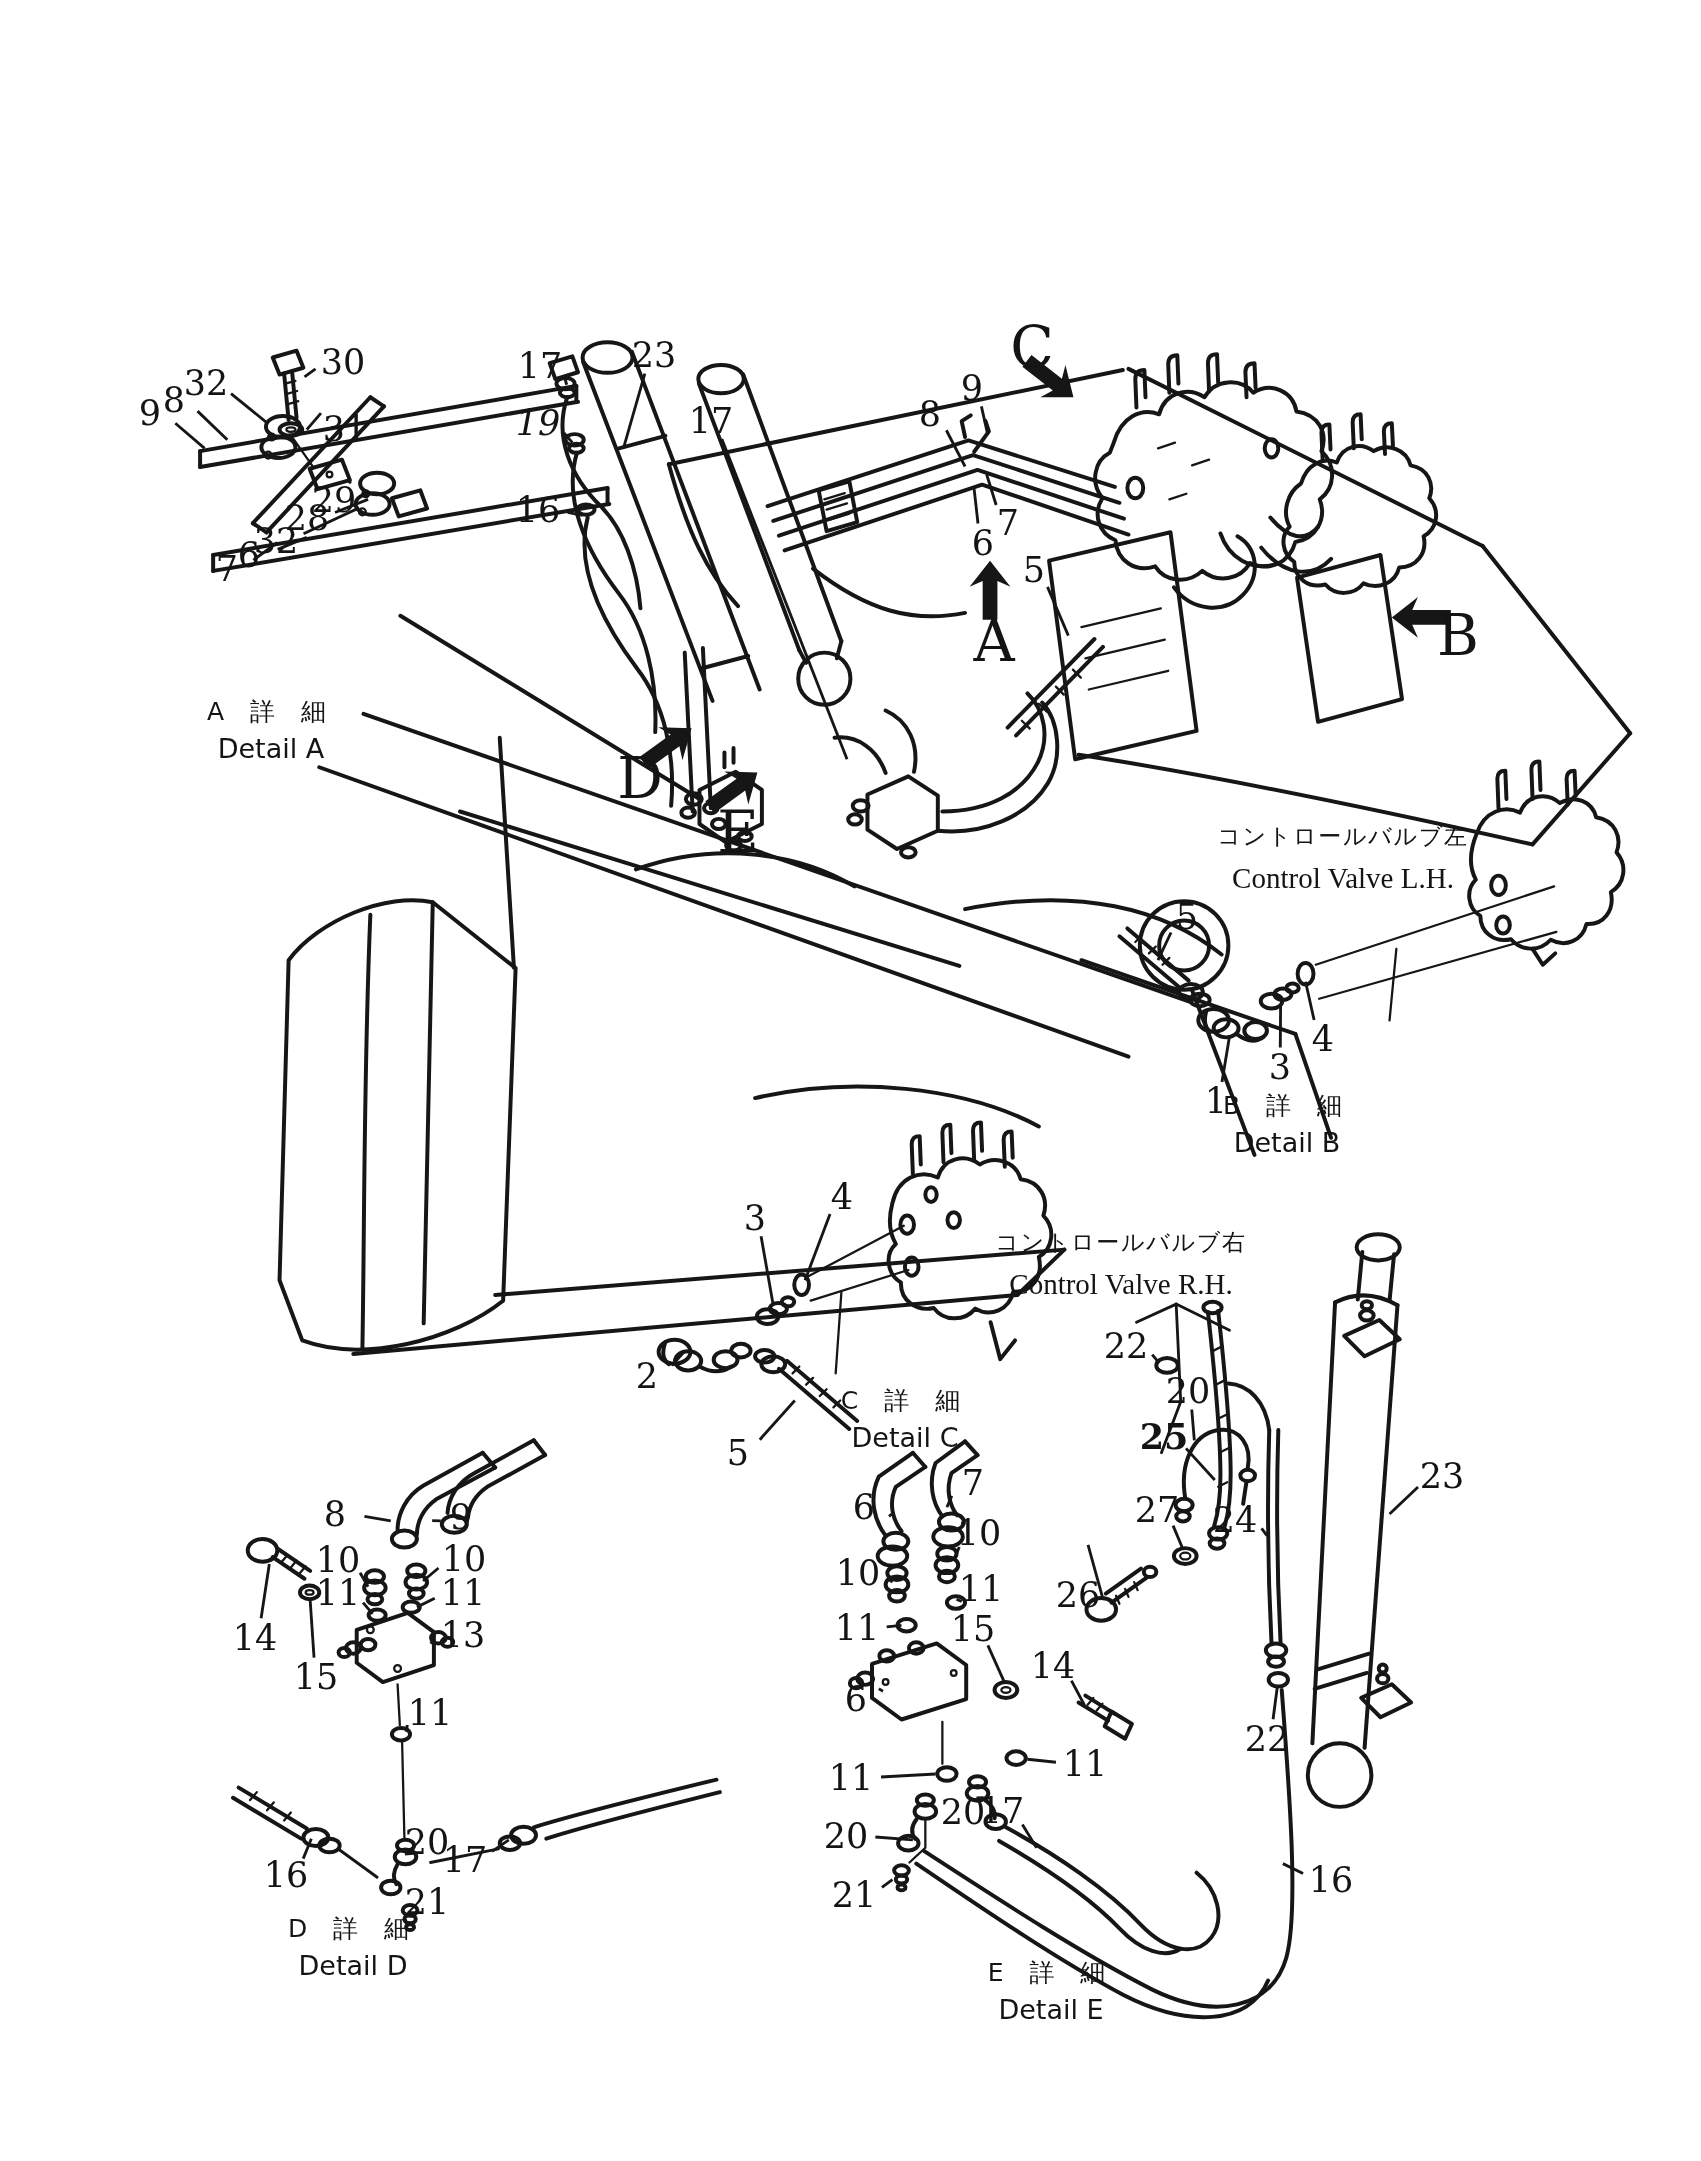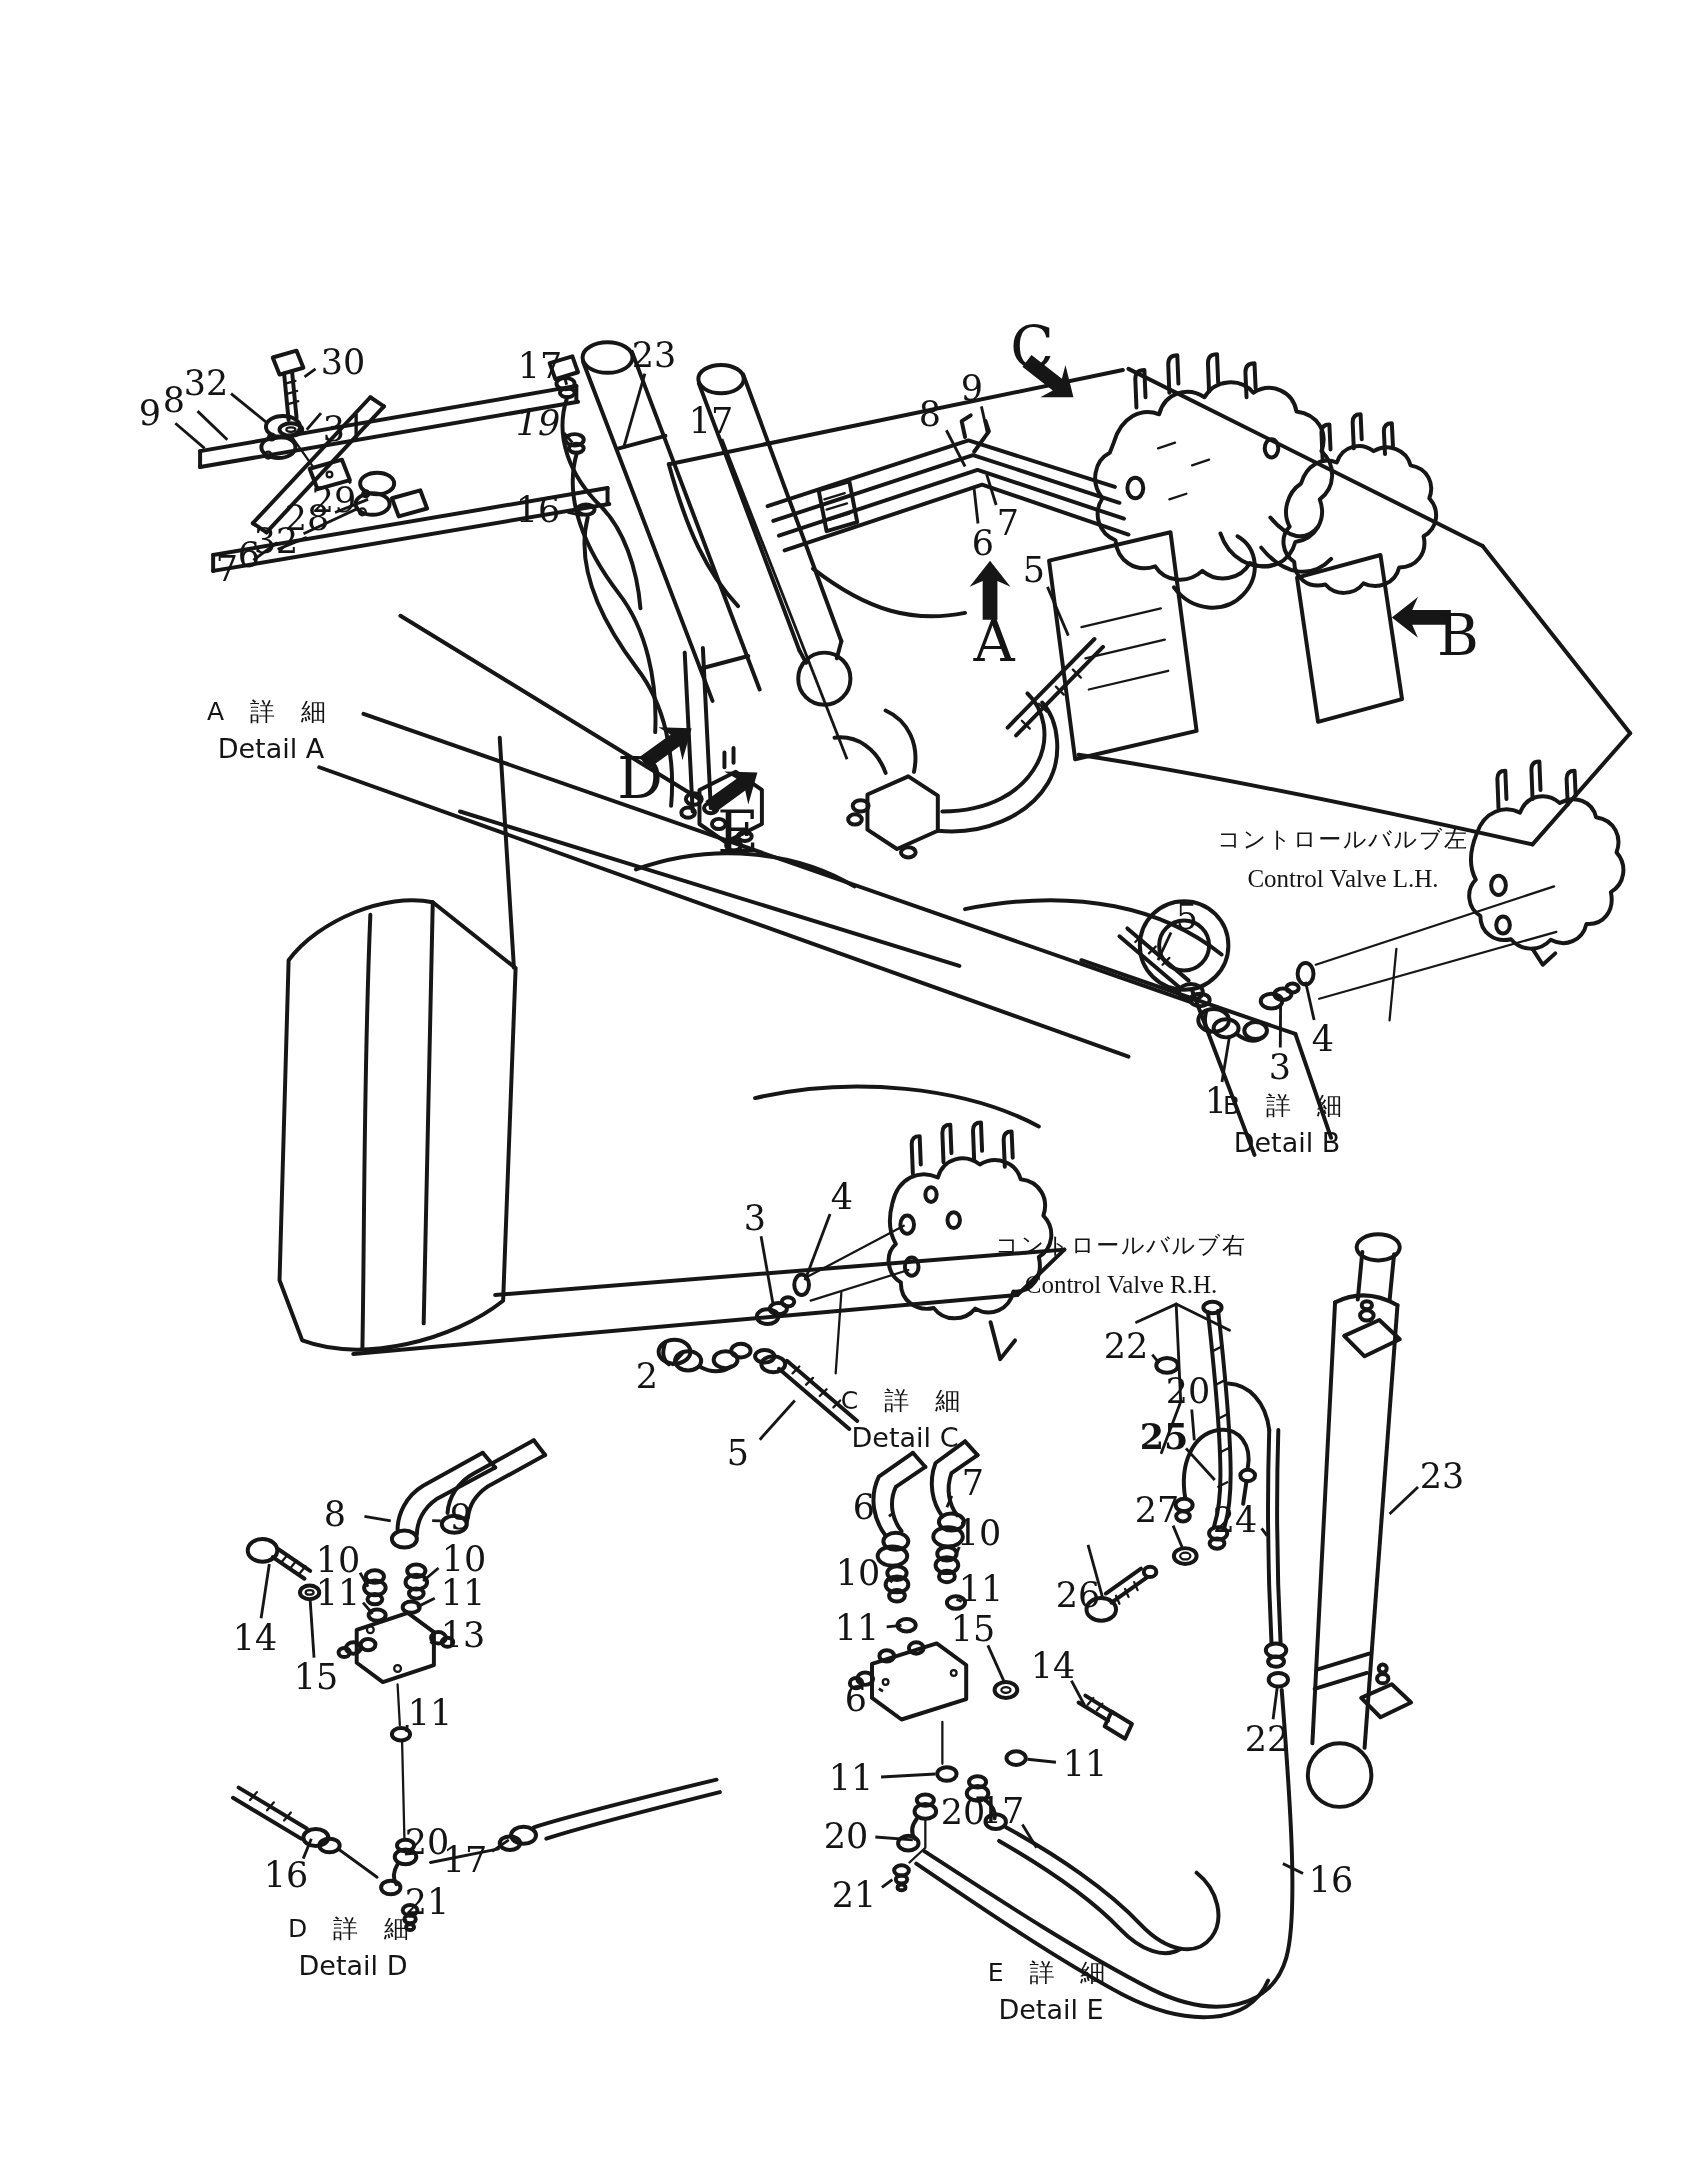--- a/index.html
+++ b/index.html
@@ -14,21 +14,21 @@
            font-family:"DejaVu Serif","Liberation Serif",serif;
            font-size:35px;line-height:1;white-space:nowrap;color:#141414;}
   .view-letter{position:absolute;transform:translate(-50%,-50%);
            font-family:"DejaVu Serif","Liberation Serif",serif;
            font-size:57px;line-height:1;color:#141414;}
   .detail-caption{position:absolute;transform:translate(-50%,-50%);text-align:center;color:#141414;}
   .detail-caption .jp{font-size:25px;letter-spacing:9px;font-family:"DejaVu Sans",sans-serif;}
   .detail-caption .en{font-size:27px;margin-top:4.5px;font-family:"DejaVu Sans",sans-serif;}
   .valve-caption{position:absolute;transform:translate(-50%,-50%);text-align:center;color:#141414;font-family:Liberation Serif, serif;}
   .valve-caption .jp{font-size:23px;letter-spacing:1.7px;}
-  .valve-caption .en{font-size:25px;margin-top:10px;text-align:center;}
+  .valve-caption .en{font-size:29px;margin-top:10px;text-align:center;}
 </style>
 </head>
 <body>
 
 <div id="stage">
 
   <svg width="1702" height="2161" viewBox="0 0 2998 3808">
 
     <g>
       <path class="art" d="M352,795 L1015,680"></path>

